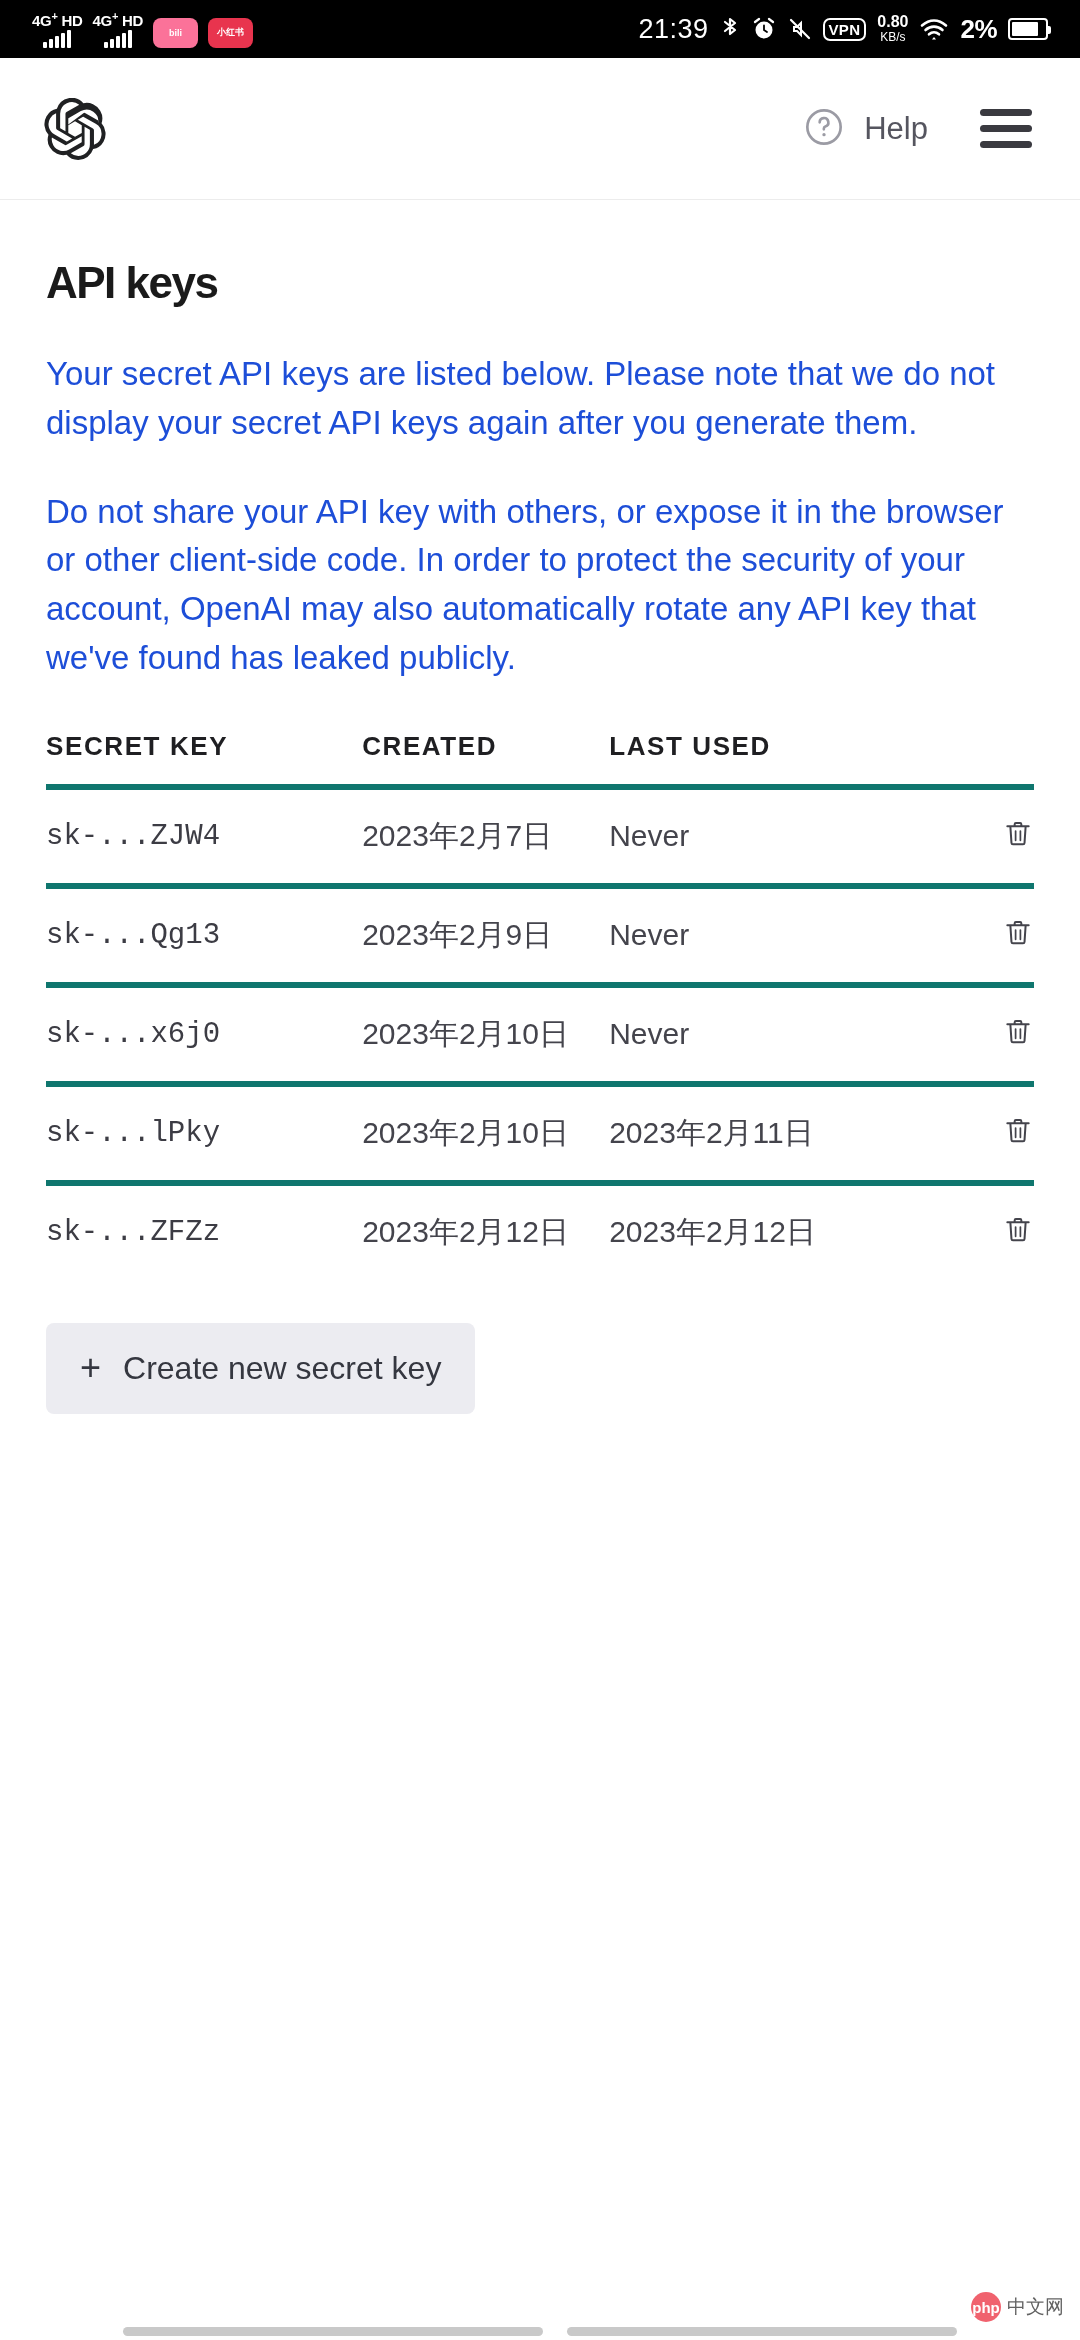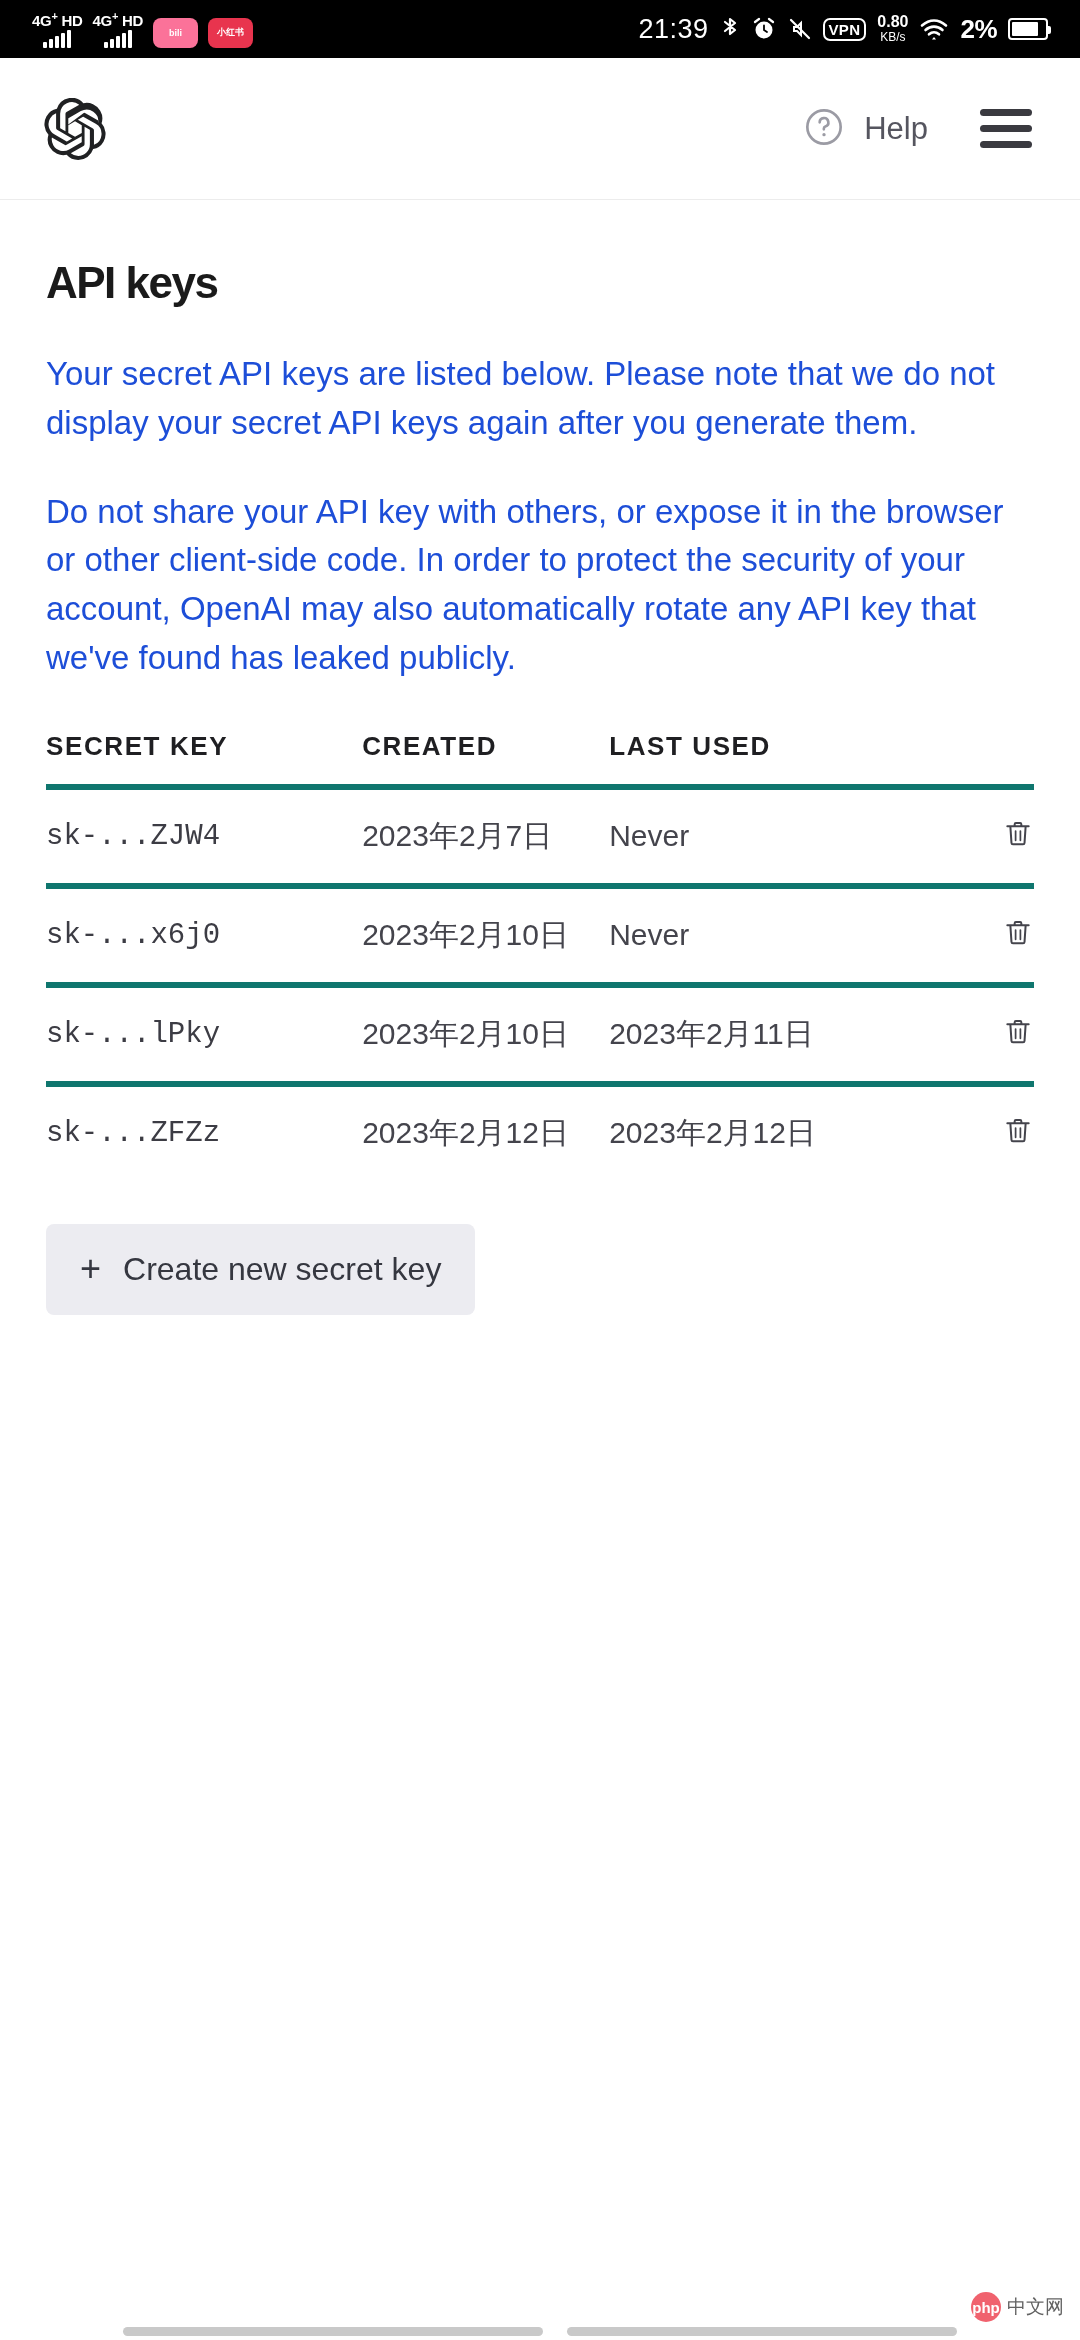--- a/index.html
+++ b/index.html
@@ -300,20 +300,31 @@
           <td class="col-created">2023年2月7日</td>
           <td class="col-used">Never</td>
           <td class="col-del"><span class="trash"><svg width="32" height="34" viewBox="0 0 24 24">
                 <path d="M4 7h16" stroke="#44444c" stroke-width="1.5" stroke-linecap="round"></path>
                 <path d="M9.5 7V5.4c0-.5.4-.9.9-.9h3.2c.5 0 .9.4.9.9V7" fill="none" stroke="#44444c" stroke-width="1.5"></path>
                 <path d="M6.3 7.4l.8 12c.04.6.5 1.1 1.1 1.1h7.6c.6 0 1.06-.5 1.1-1.1l.8-12" fill="none" stroke="#44444c" stroke-width="1.5"></path>
                 <path d="M10.2 10.5v7M13.8 10.5v7" stroke="#44444c" stroke-width="1.3" stroke-linecap="round"></path>
               </svg></span></td>
         </tr>
         <tr>
+          <td class="col-key">sk-...Qg13</td>
+          <td class="col-created">2023年2月9日</td>
+          <td class="col-used">Never</td>
+          <td class="col-del"><span class="trash"><svg width="32" height="34" viewBox="0 0 24 24">
+                <path d="M4 7h16" stroke="#44444c" stroke-width="1.5" stroke-linecap="round"></path>
+                <path d="M9.5 7V5.4c0-.5.4-.9.9-.9h3.2c.5 0 .9.4.9.9V7" fill="none" stroke="#44444c" stroke-width="1.5"></path>
+                <path d="M6.3 7.4l.8 12c.04.6.5 1.1 1.1 1.1h7.6c.6 0 1.06-.5 1.1-1.1l.8-12" fill="none" stroke="#44444c" stroke-width="1.5"></path>
+                <path d="M10.2 10.5v7M13.8 10.5v7" stroke="#44444c" stroke-width="1.3" stroke-linecap="round"></path>
+              </svg></span></td>
+        </tr>
+        <tr>
           <td class="col-key">sk-...x6j0</td>
           <td class="col-created">2023年2月10日</td>
           <td class="col-used">Never</td>
           <td class="col-del"><span class="trash"><svg width="32" height="34" viewBox="0 0 24 24">
                 <path d="M4 7h16" stroke="#44444c" stroke-width="1.5" stroke-linecap="round"></path>
                 <path d="M9.5 7V5.4c0-.5.4-.9.9-.9h3.2c.5 0 .9.4.9.9V7" fill="none" stroke="#44444c" stroke-width="1.5"></path>
                 <path d="M6.3 7.4l.8 12c.04.6.5 1.1 1.1 1.1h7.6c.6 0 1.06-.5 1.1-1.1l.8-12" fill="none" stroke="#44444c" stroke-width="1.5"></path>
                 <path d="M10.2 10.5v7M13.8 10.5v7" stroke="#44444c" stroke-width="1.3" stroke-linecap="round"></path>
               </svg></span></td>
         </tr>

